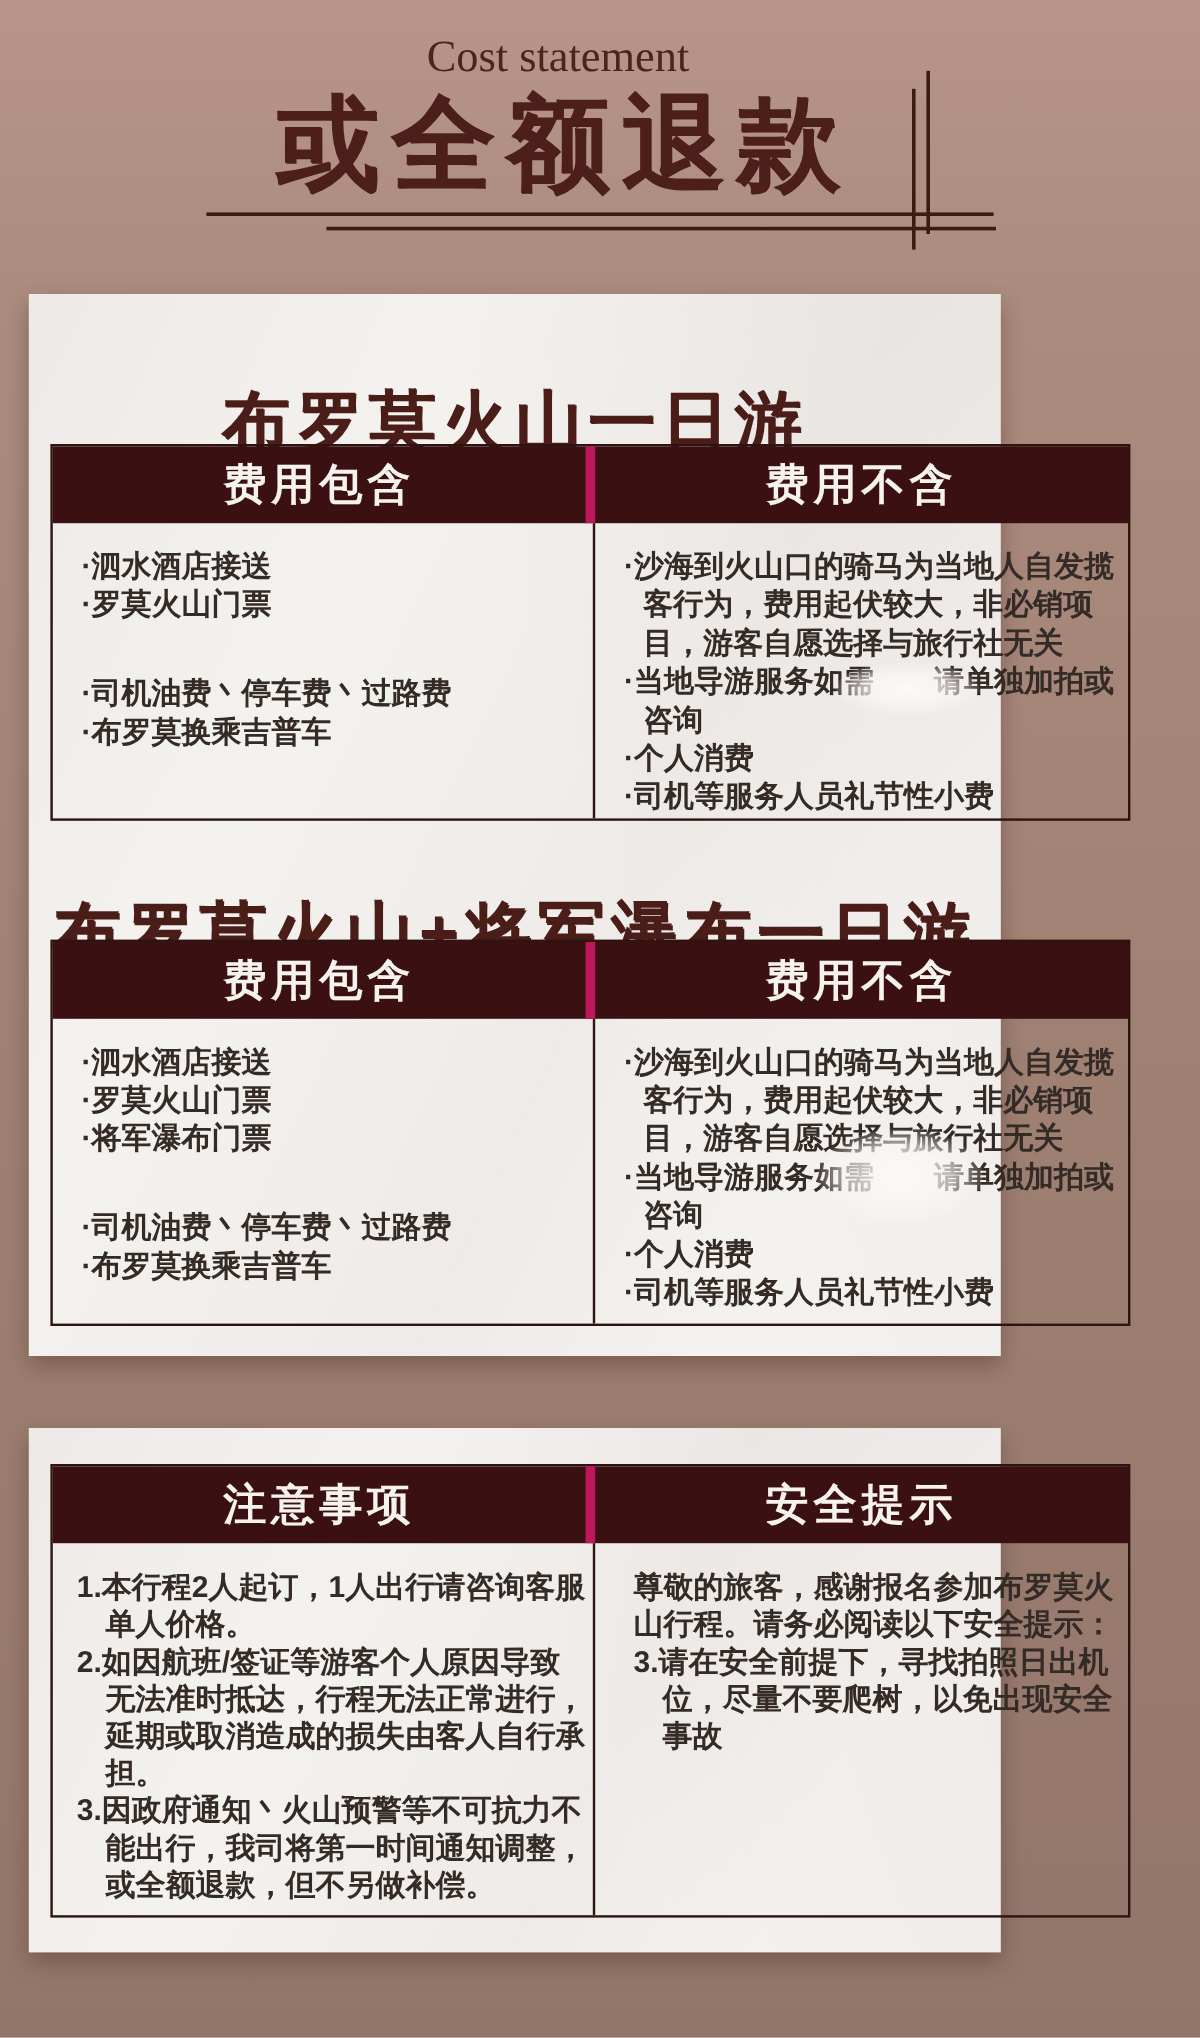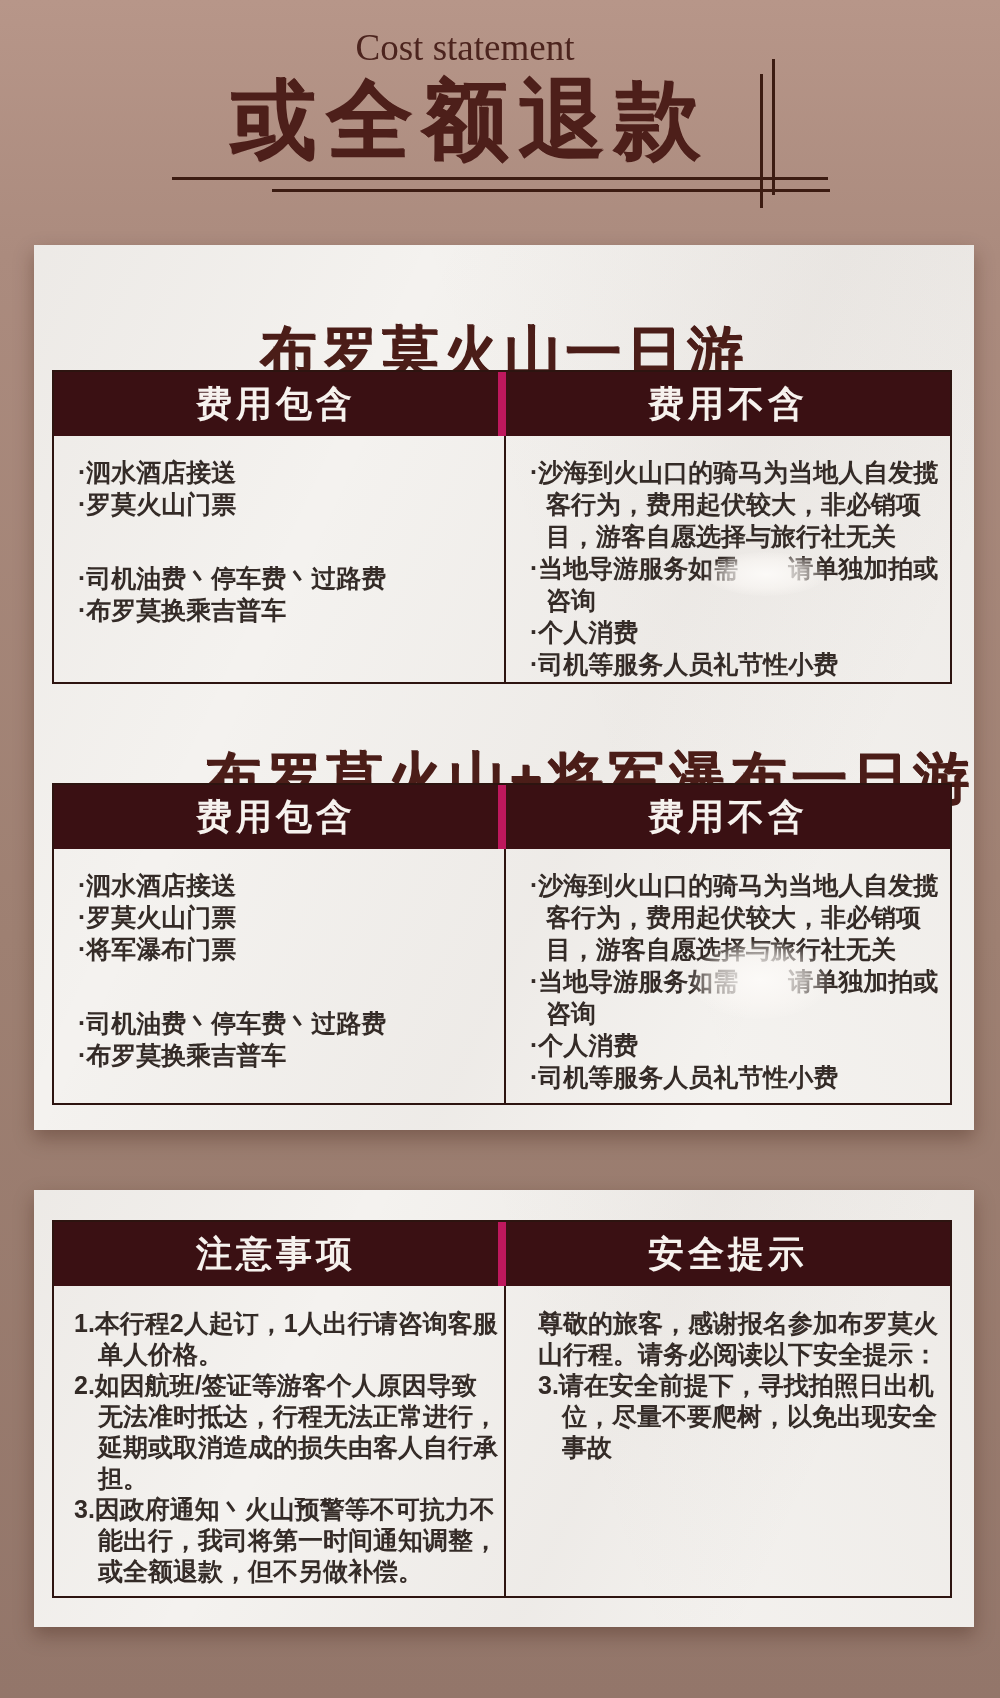--- a/index.html
+++ b/index.html
@@ -19,35 +19,35 @@
     font-size:86px; font-weight:900; color:#4d1f1a; letter-spacing:10px;
     text-shadow:1px 1px 0 #4d1f1a;
   }
   .dl { position:absolute; background:#3c1c12; }
   .dl-h1 { left:172px; top:177px; width:656px; height:3px; }
   .dl-h2 { left:272px; top:189px; width:558px; height:3px; }
   .dl-v1 { left:760px; top:74px;  width:3px; height:134px; }
   .dl-v2 { left:772px; top:59px;  width:3px; height:136px; }
   
   .card {
-    position:absolute; left:34px; width:940px; background:#f4f2ef;
+    position:absolute; left:24px; width:810px; background:#f4f2ef;
     background-image:
       linear-gradient(115deg, rgba(120,100,90,0.06) 0%, rgba(255,255,255,0) 30%, rgba(120,100,90,0.05) 60%, rgba(255,255,255,0) 80%),
       linear-gradient(250deg, rgba(120,100,90,0.05) 0%, rgba(255,255,255,0) 45%);
     box-shadow:0 8px 18px rgba(61,28,18,0.35);
   }
   .card1 { top:245px; height:885px; }
   .card2 { top:1190px; height:437px; }
   .sec-title {
     position:absolute; left:0; width:100%; text-align:center;
     font-size:56px; font-weight:900; color:#4b1d18; letter-spacing:5px;
     text-shadow:1px 1px 0 #4b1d18;
   }
   .t1 { top:24px; }
-  .t2 { top:450px;text-align:right; }
+  .t2 { top:450px; }
   
   .tbl { position:absolute; left:18px; width:900px; border:2px solid #2d1410; box-sizing:border-box; background:transparent; }
   .tbl1 { top:125px; height:314px; }
   .tbl2 { top:538px; height:322px; }
   .tbl3 { top:30px;  height:378px; }
   .thead { display:flex; height:64px; background:#3a1013; }
   .th {
     color:#f6f2ee; font-size:36px; font-weight:700; text-align:center;
     line-height:64px; letter-spacing:4px; box-sizing:border-box;
   }

